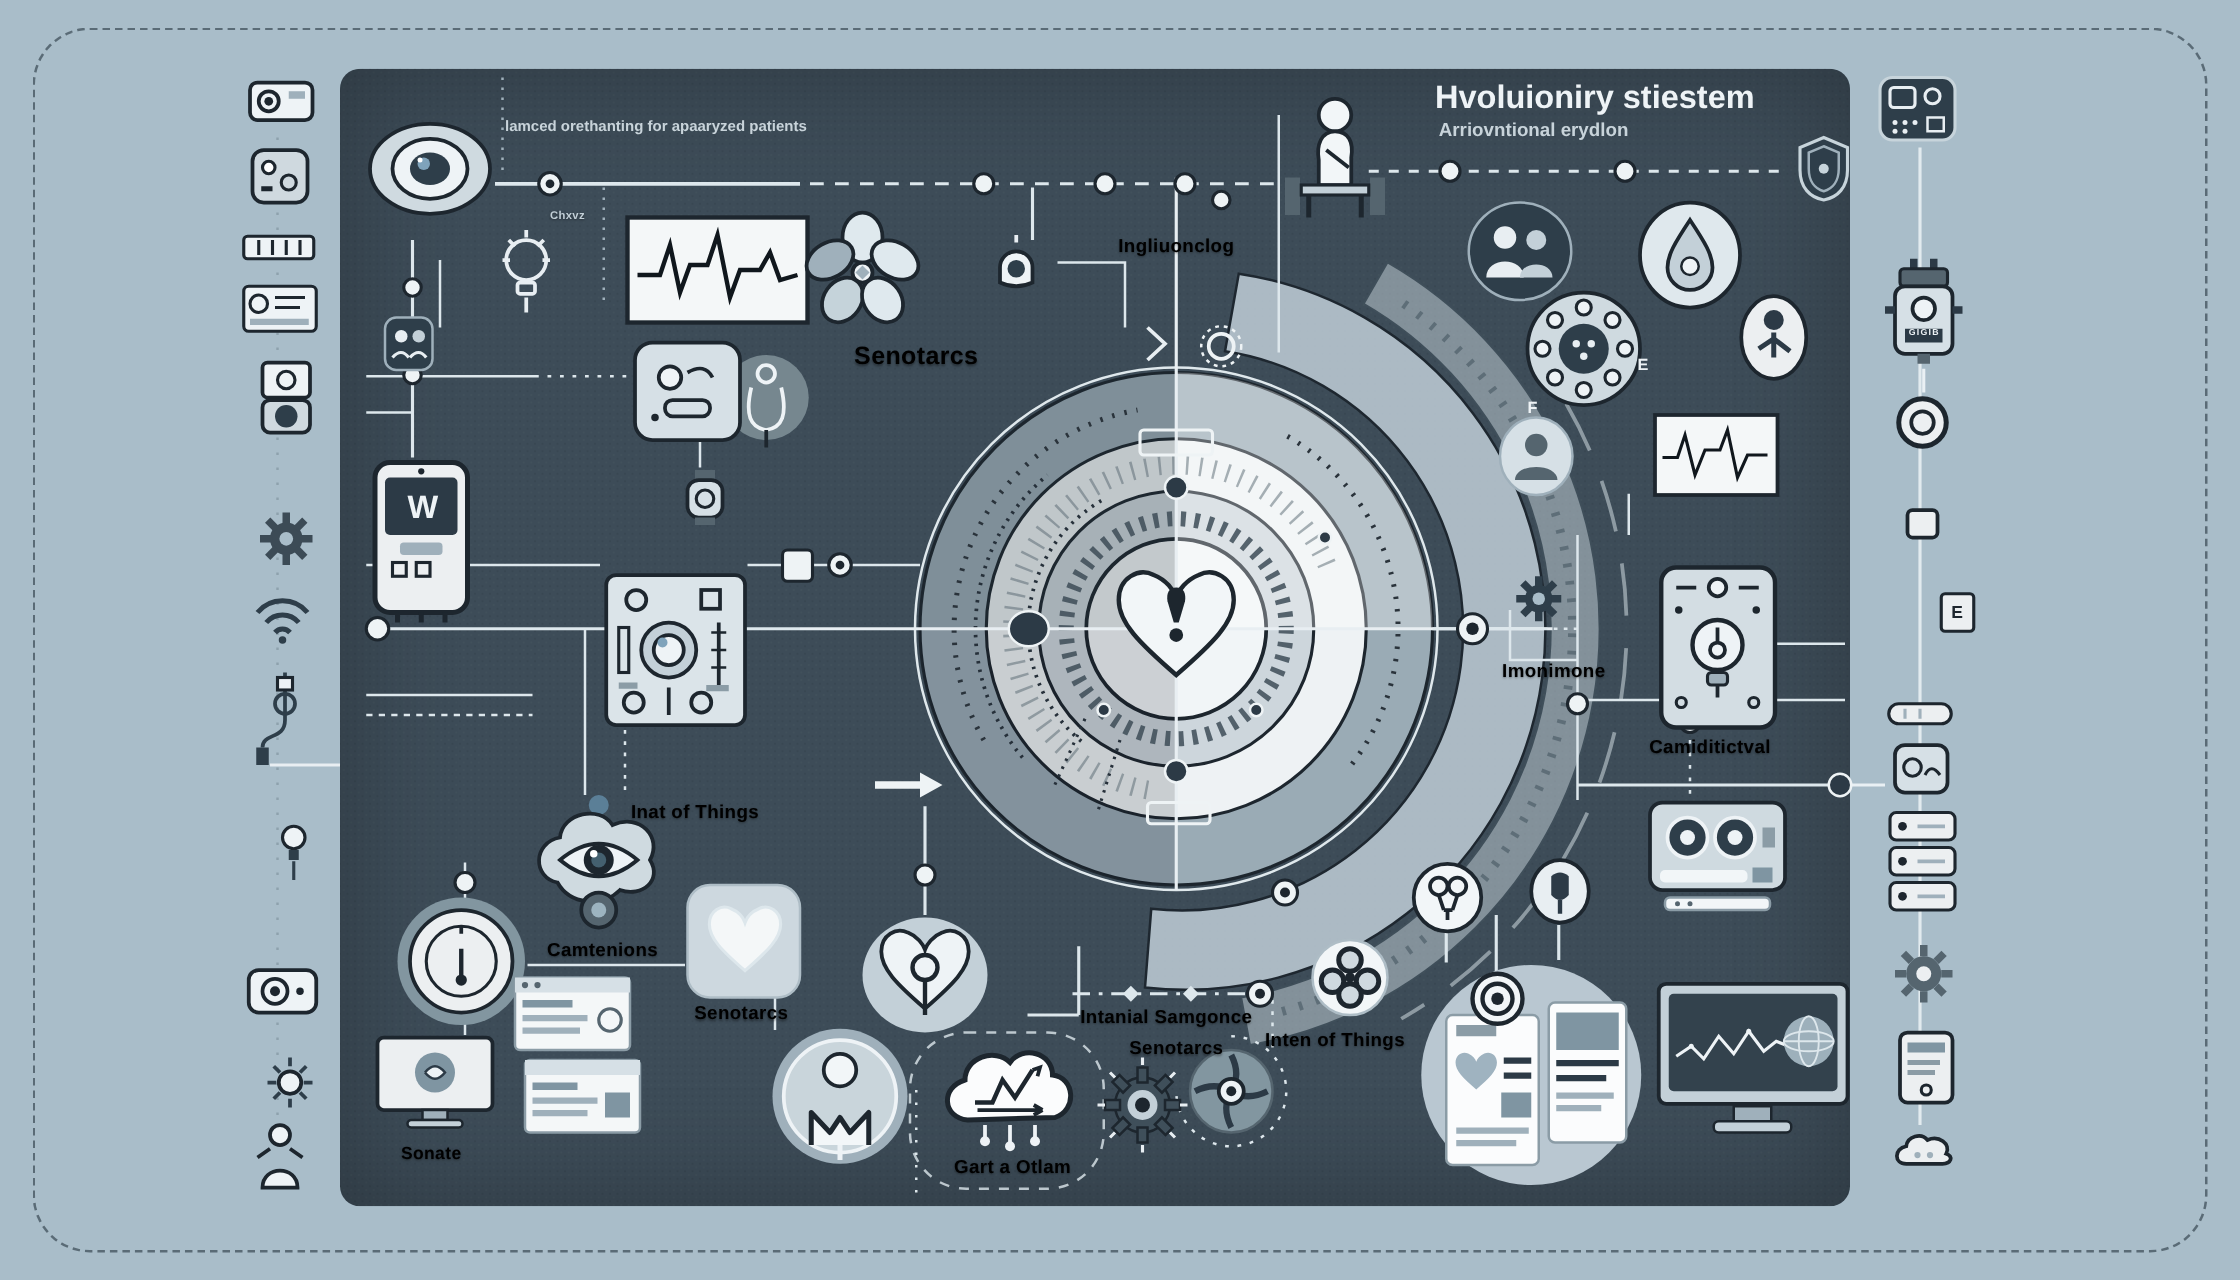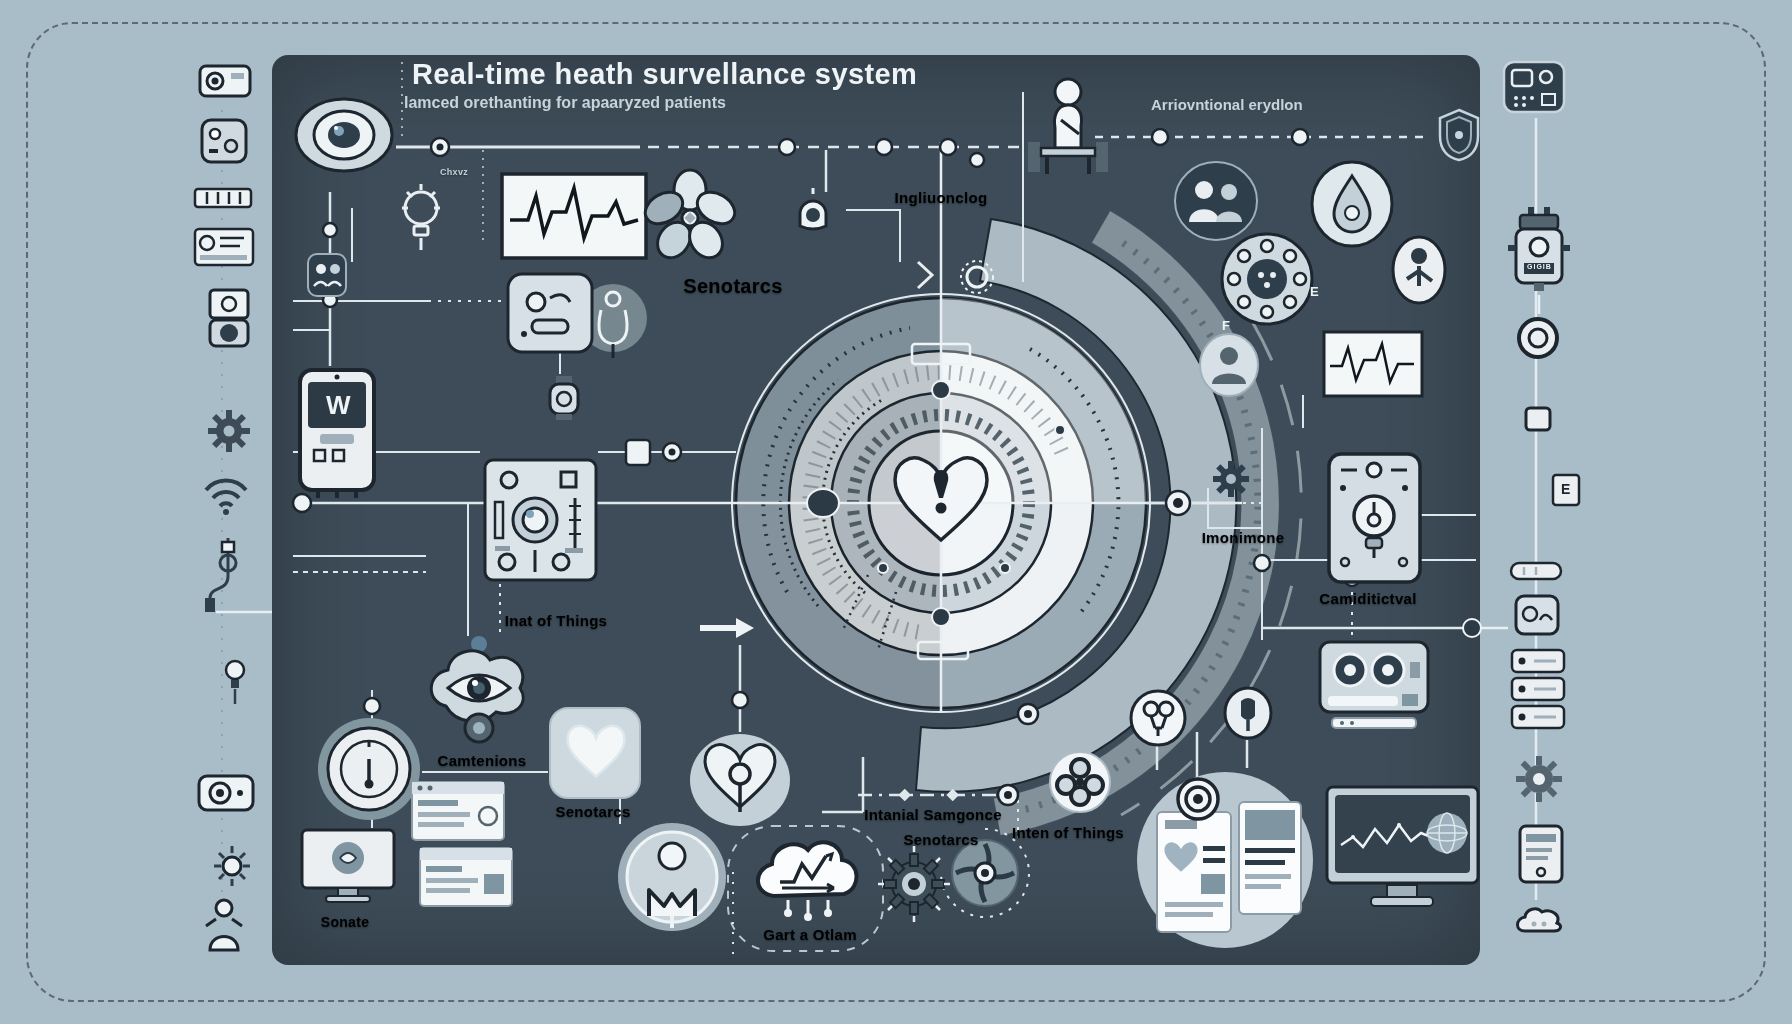--- a/index.html
+++ b/index.html
@@ -10,21 +10,21 @@
     background-size:6px 6px,6px 6px;background-position:0 0,3px 3px;
     box-shadow:inset 0 0 90px rgba(0,0,0,.28);}
   svg{display:block;overflow:visible;}
   .wire{position:absolute;left:0;top:0;pointer-events:none;}
   .icon{position:absolute;}
   .lbl{position:absolute;transform:translate(-50%,-50%);font-weight:bold;font-size:15px;color:#000000;
     letter-spacing:.3px;white-space:nowrap;text-shadow:0 1px 2px rgba(0,0,0,.4);z-index:6;}
   .lbl.tiny{font-size:9px;color:#c2cfd7;}
   .ttl{position:absolute;color:#eef3f6;font-weight:bold;z-index:6;white-space:nowrap;}
   .ttl.main{left:412px;top:58px;font-size:29px;letter-spacing:.4px;}
-  .ttl.sub{left:404px;top:94px;font-size:16px;color:#c8d3da;}
+  .ttl.sub{left:404px;top:94px;font-size:12px;color:#c8d3da;}
   .ttl.right{left:1148px;top:62px;font-size:26px;}
   .ttl.rsub{left:1151px;top:96px;font-size:15px;color:#c8d3da;}
   .ltr{position:absolute;color:#eef3f6;font-weight:bold;z-index:7;}
 </style>
 </head>
 <body>
 
 <div class="stage">
   <div class="frame"></div>
   <div class="panel"></div>
@@ -151,28 +151,28 @@
       <circle cx="941" cy="617" r="9"></circle>
         <circle cx="1472" cy="628" r="9"></circle>
         <circle cx="883" cy="568" r="5"></circle>
       <circle cx="1005" cy="568" r="5"></circle>
         <circle cx="1060" cy="430" r="5"></circle>
     </g>
     <rect x="900" y="790" width="9" height="9" transform="rotate(45 904 795)" fill="#dde7ec"></rect>
     <rect x="948" y="790" width="9" height="9" transform="rotate(45 952 795)" fill="#dde7ec"></rect>
   </svg>
 
-  <div class="ttl main">Real-time heath survellance system</div>
   <div class="ttl sub">lamced orethanting for apaaryzed patients</div>
+  <div class="ttl right">Hvoluioniry stiestem</div>
   <div class="ttl rsub">Arriovntional erydlon</div>
 
   <div class="lbl tiny" style="left:454px;top:172px;text-align:right;">Chxvz</div>
   <div class="lbl" style="left:733px;top:286px;font-size:20px;">Senotarcs</div>
   <div class="lbl" style="left:941px;top:197px;">Ingliuonclog</div>
-  <div class="lbl" style="left:556px;top:620px;">Inat of Things</div>
+  <div class="lbl" style="left:556px;top:650px;">Inat of Things</div>
   <div class="lbl" style="left:482px;top:760px;">Camtenions</div>
   <div class="lbl" style="left:593px;top:811px;">Senotarcs</div>
   <div class="lbl" style="left:933px;top:777px;margin-top:37px;">Intanial Samgonce</div>
   <div class="lbl" style="left:941px;top:839px;">Senotarcs</div>
   <div class="lbl" style="left:810px;top:934px;">Gart a Otlam</div>
   <div class="lbl" style="left:1068px;top:832px;">Inten of Things</div>
   <div class="lbl" style="left:1243px;top:537px;">Imonimone</div>
   <div class="lbl" style="left:1368px;top:598px;text-align:center;">Camiditictval</div>
   <div class="lbl" style="left:345px;top:922px;font-size:14px;">Sonate</div>
   <div class="ltr" style="left:1310px;top:284px;font-size:13px;">E</div>

